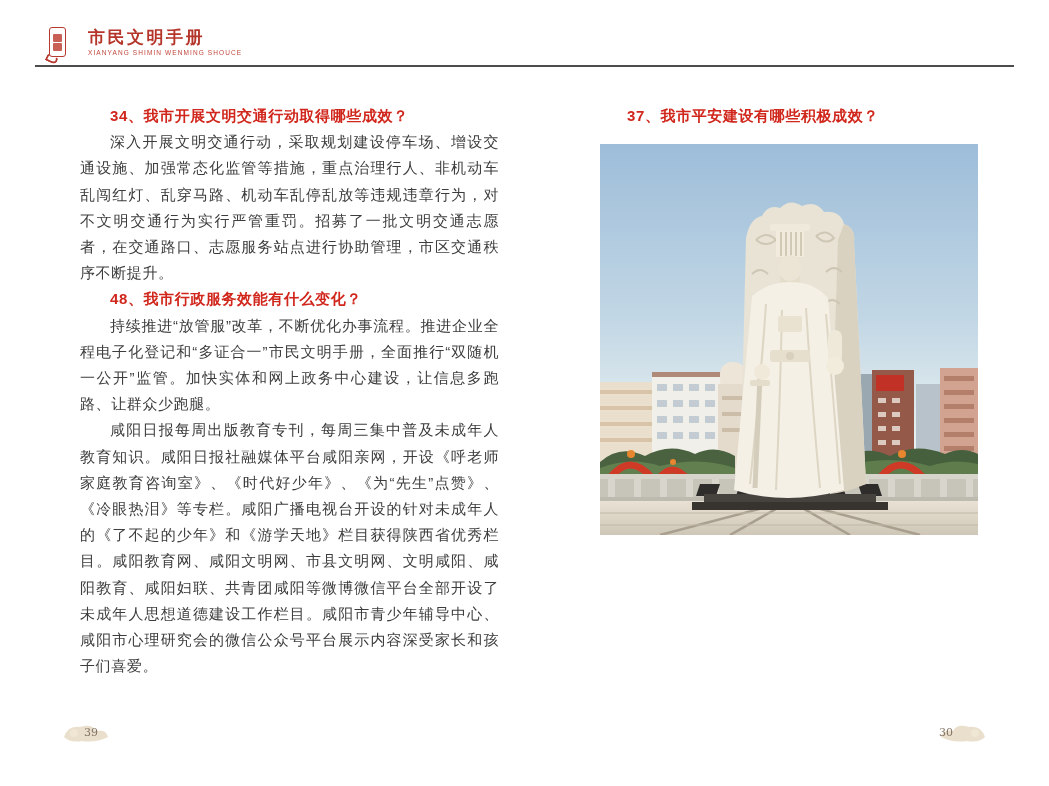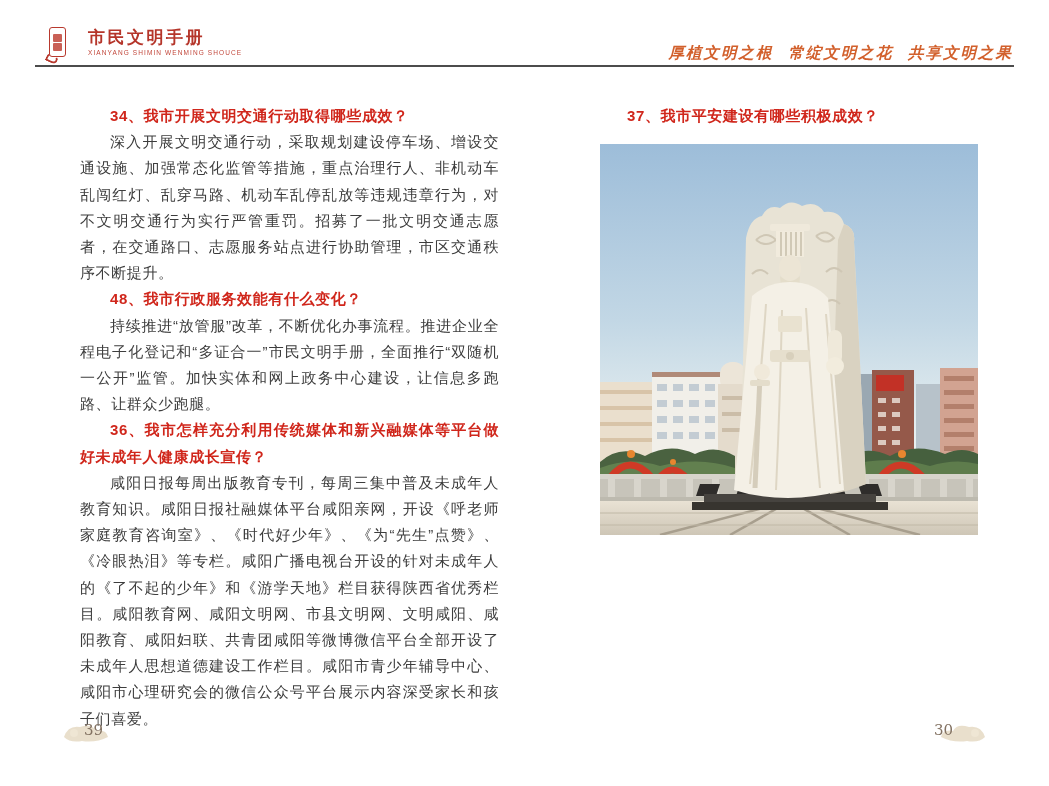--- a/index.html
+++ b/index.html
@@ -30,21 +30,21 @@
   .col-right { left:597px; }
   .qa-heading { color:#d0261b; font-weight:bold; text-indent:2em; }
   .qa-para { text-indent:2em; }
 
   
   .photo-wrap { margin-top:15px; margin-left:3px; width:378px; height:391px; overflow:hidden; }
   .photo-wrap svg { display:block; }
 
   
   .pageno { position:absolute; bottom:47px; font-family:"DejaVu Serif", serif;
-    font-size:15px; color:#837262; z-index:2; }
+    font-size:11px; color:#837262; z-index:2; }
   .pageno-left  { left:84px; }
   .pageno-right { right:96px; }
   .flourish { position:absolute; bottom:41px; z-index:1; }
   .flourish-left  { left:62px; }
   .flourish-right { right:62px; transform:scaleX(-1); }
 </style>
 </head>
 <body>
 
 <div class="page">
@@ -53,29 +53,27 @@
     <span class="seal">
         <i></i>
         <i></i>
         <span class="seal-tail"></span>
       </span>
     <span class="logo-text">
       <span class="logo-title">市民文明手册</span>
       <span class="logo-sub">XIANYANG SHIMIN WENMING SHOUCE</span>
     </span>
   </div>
-  <div class="slogan">厚植文明之根  常绽文明之花  共享文明之果</div>
   <div class="header-rule"></div>
 
   <div class="col col-left">
     <div class="qa-heading">34、我市开展文明交通行动取得哪些成效？</div>
     <div class="qa-para">深入开展文明交通行动，采取规划建设停车场、增设交通设施、加强常态化监管等措施，重点治理行人、非机动车乱闯红灯、乱穿马路、机动车乱停乱放等违规违章行为，对不文明交通行为实行严管重罚。招募了一批文明交通志愿者，在交通路口、志愿服务站点进行协助管理，市区交通秩序不断提升。</div>
     <div class="qa-heading">48、我市行政服务效能有什么变化？</div>
     <div class="qa-para">持续推进“放管服”改革，不断优化办事流程。推进企业全程电子化登记和“多证合一”市民文明手册，全面推行“双随机一公开”监管。加快实体和网上政务中心建设，让信息多跑路、让群众少跑腿。</div>
-    <div class="qa-heading">36、我市怎样充分利用传统媒体和新兴融媒体等平台做好未成年人健康成长宣传？</div>
     <div class="qa-para">咸阳日报每周出版教育专刊，每周三集中普及未成年人教育知识。咸阳日报社融媒体平台咸阳亲网，开设《呼老师家庭教育咨询室》、《时代好少年》、《为“先生”点赞》、《冷眼热泪》等专栏。咸阳广播电视台开设的针对未成年人的《了不起的少年》和《游学天地》栏目获得陕西省优秀栏目。咸阳教育网、咸阳文明网、市县文明网、文明咸阳、咸阳教育、咸阳妇联、共青团咸阳等微博微信平台全部开设了未成年人思想道德建设工作栏目。咸阳市青少年辅导中心、咸阳市心理研究会的微信公众号平台展示内容深受家长和孩子们喜爱。</div>
   </div>
 
   <div class="col col-right">
     <div class="qa-heading">37、我市平安建设有哪些积极成效？</div>
 
     <div class="photo-wrap">
       <svg width="378" height="391" viewBox="0 0 378 391" xmlns="http://www.w3.org/2000/svg">
         <defs>
           <linearGradient id="sky" x1="0" y1="0" x2="0" y2="1">

